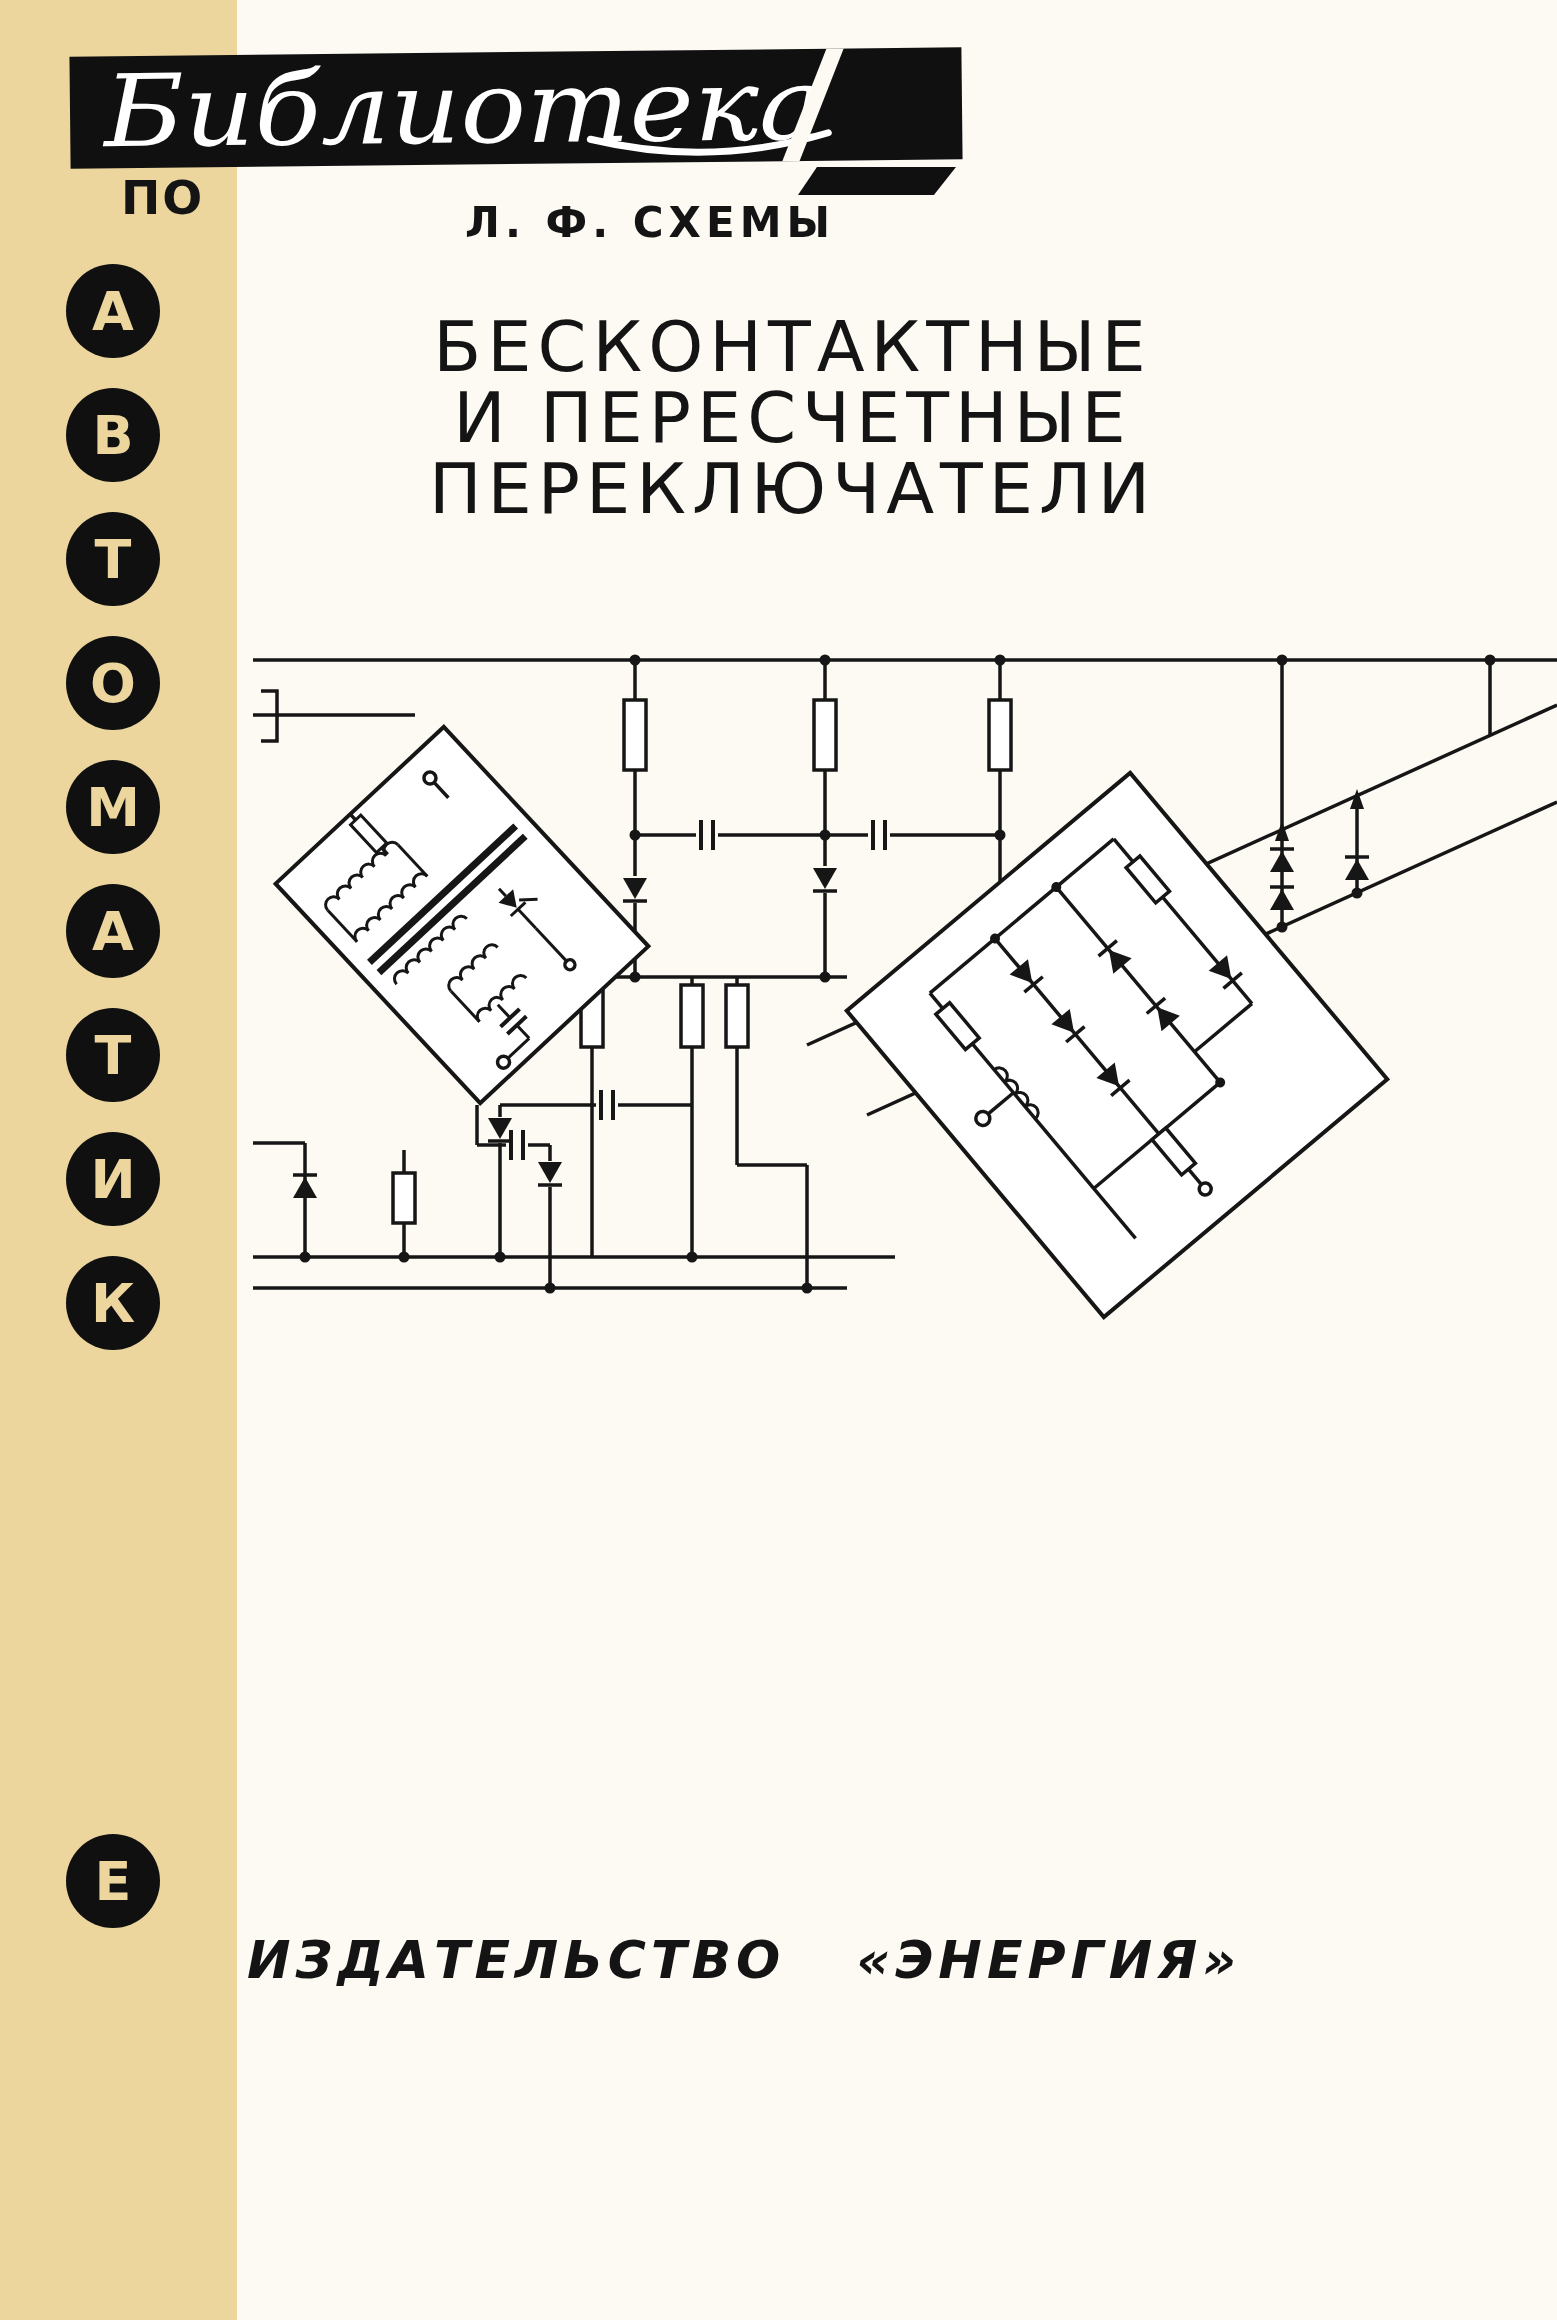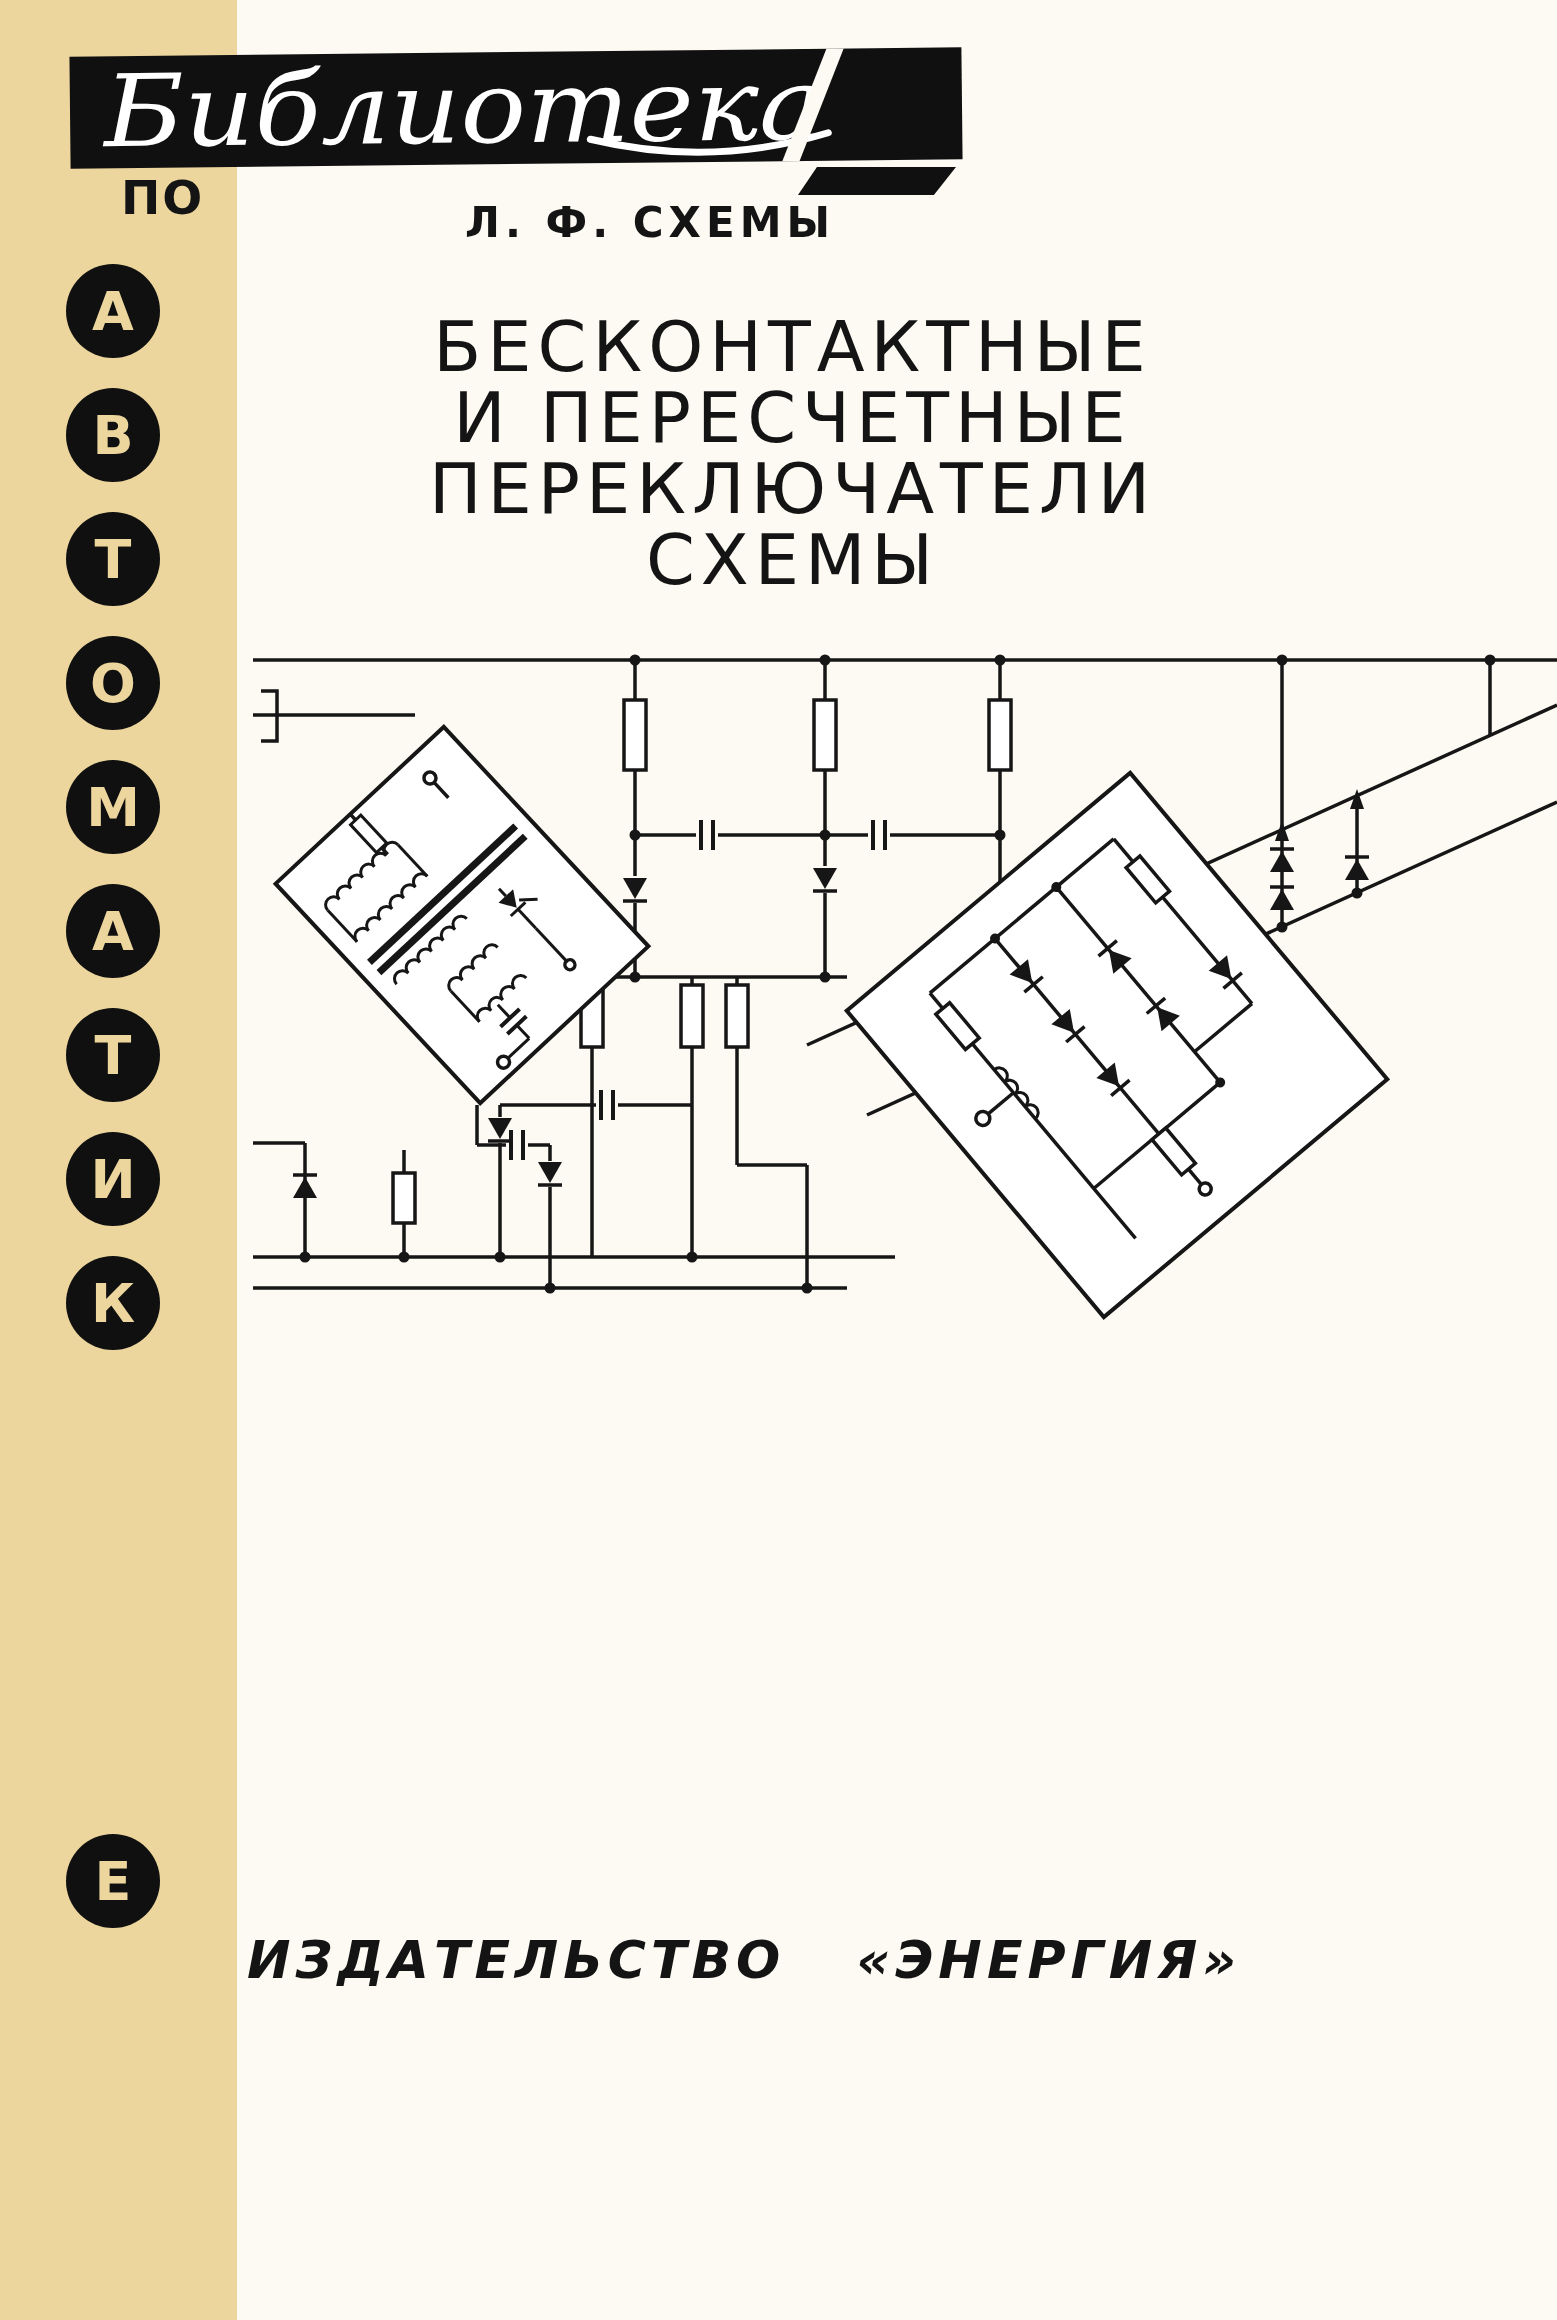--- a/index.html
+++ b/index.html
@@ -93,21 +93,20 @@
     <div class="banner-slash"></div>
   </div>
   <div class="banner-tail"></div>
 
   <div class="author">Л. Ф. СХЕМЫ</div>
 
   <div class="title">
     <div class="title-line">БЕСКОНТАКТНЫЕ</div>
     <div class="title-line">И ПЕРЕСЧЕТНЫЕ</div>
     <div class="title-line">ПЕРЕКЛЮЧАТЕЛИ</div>
-    <div class="title-line">СХЕМЫ</div>
   </div>
 
   <svg class="circuit" viewBox="0 0 1310 675">
     <defs>
       <g id="dd">
         <polygon points="-12,-13 12,-13 0,8" fill="#161616" stroke="none"></polygon>
         <line x1="-12" y1="10" x2="12" y2="10" stroke="#161616" stroke-width="3.5"></line>
       </g>
       <g id="res">
         <rect x="-11" y="-35" width="22" height="70" fill="#ffffff" stroke="#161616" stroke-width="3.5"></rect>

